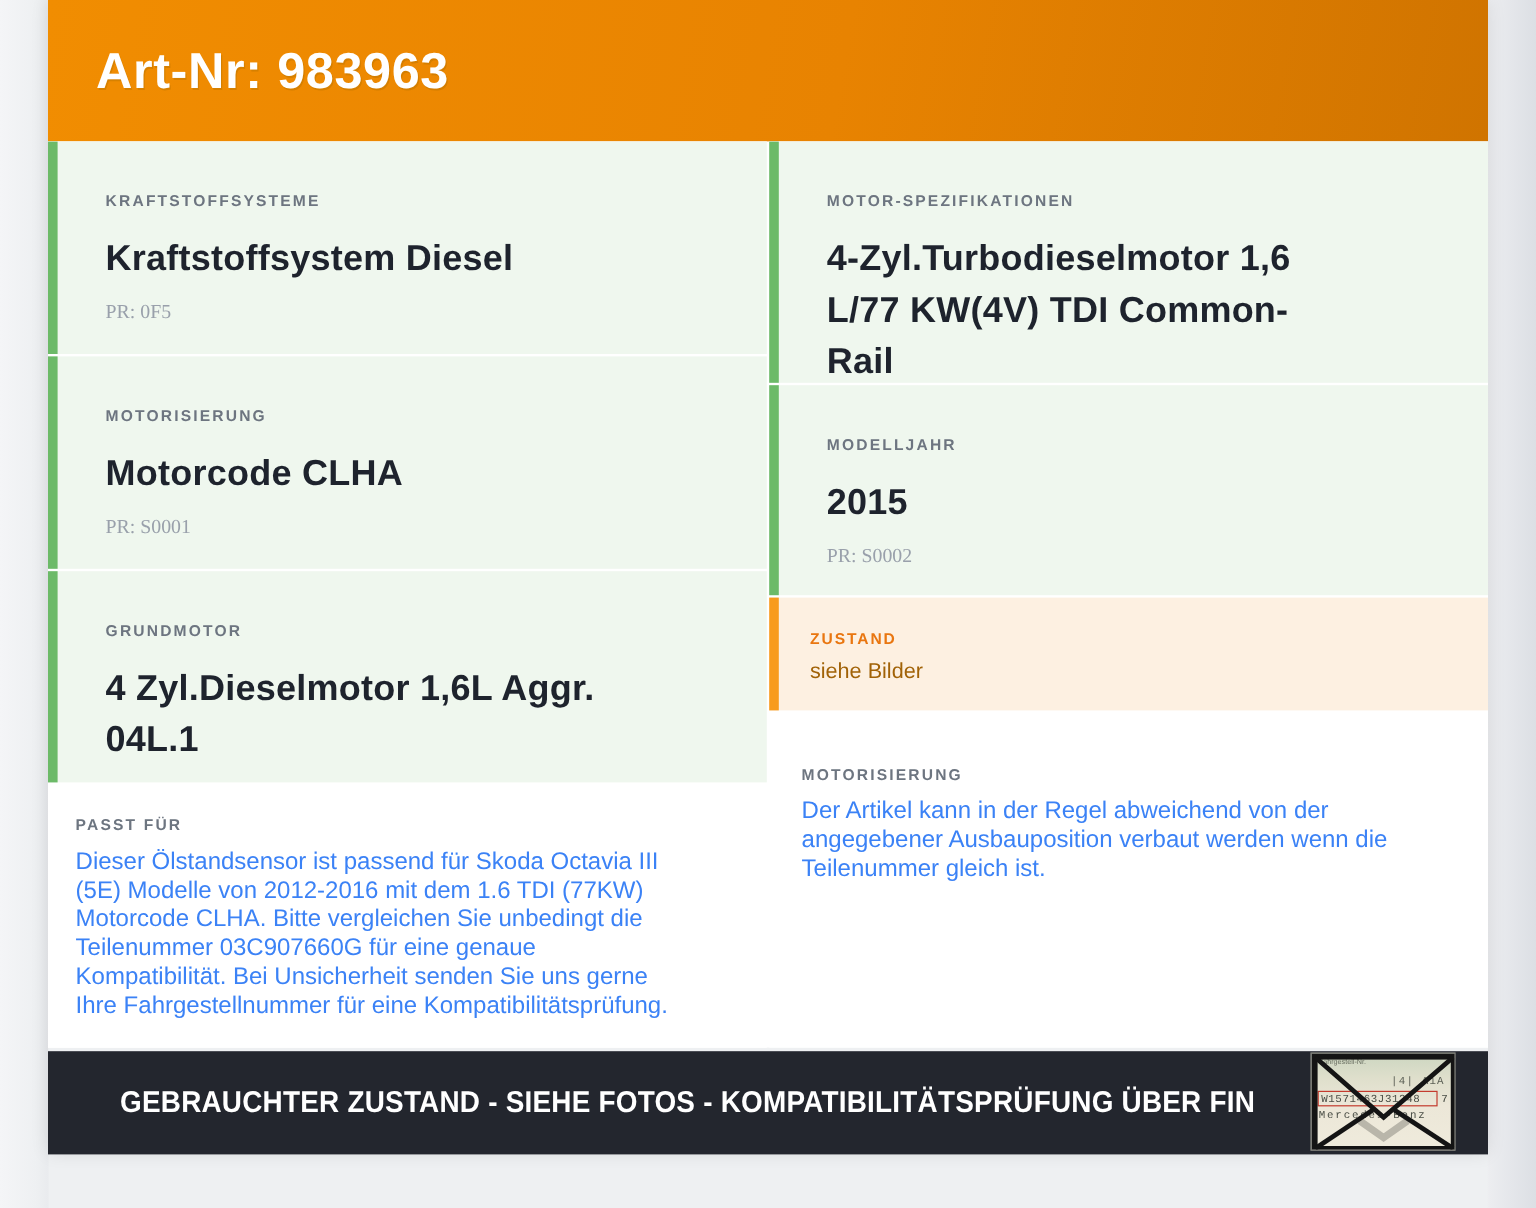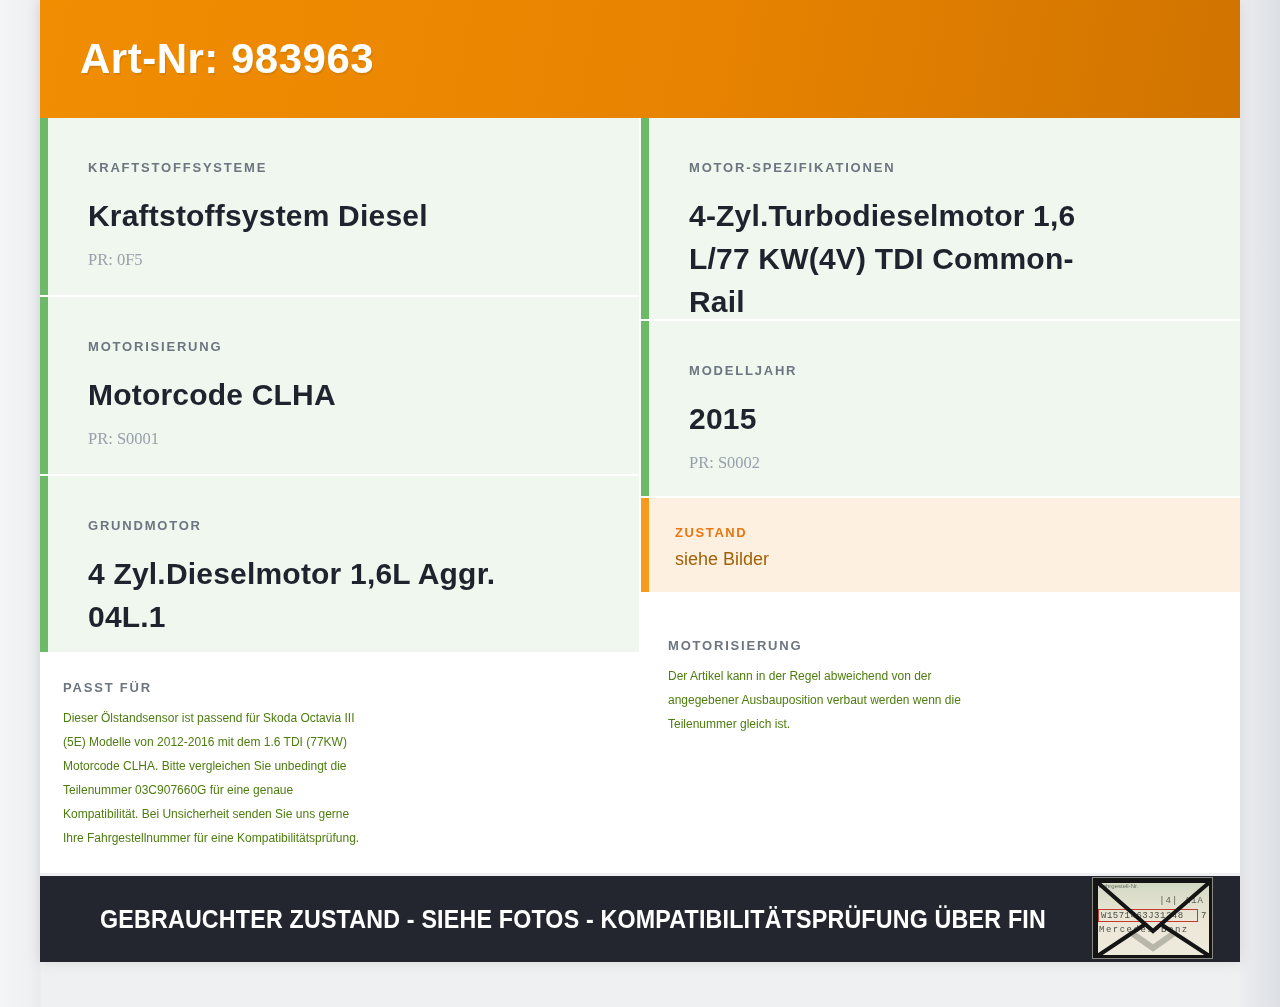--- a/index.html
+++ b/index.html
@@ -44,21 +44,21 @@
   .condition {
     background:#fdf0e1; border-left:8px solid #f89b1c;
     padding:27px 30px 0 26px; height:94px; margin-bottom:18px;
   }
   .condition .label { color:#e97610; letter-spacing:1.6px; }
   .condition .value { margin-top:9px; font-size:18px; color:#a16207; }
   
   .white-card { background:#fff; padding:26px 26px 0 23px; height:219px; }
   .white-card.tall { height:252px; padding-left:27px; }
   .body-text {
-    margin-top:11px; font-size:12px; line-height:24px; color:#4d7c0f;
+    margin-top:11px; font-size:20px; line-height:24px; color:#3b82f6;
     white-space:pre-line; max-width:552px;
   }
   
   .footer {
     position:relative; height:86px; margin-top:3px; background:#23262e;
     display:flex; align-items:center; padding-left:60px;
   }
   .footer .note {
     color:#fff; font-size:25px; font-weight:700; letter-spacing:.2px;
     transform:scaleX(.93); transform-origin:left center; white-space:nowrap;

